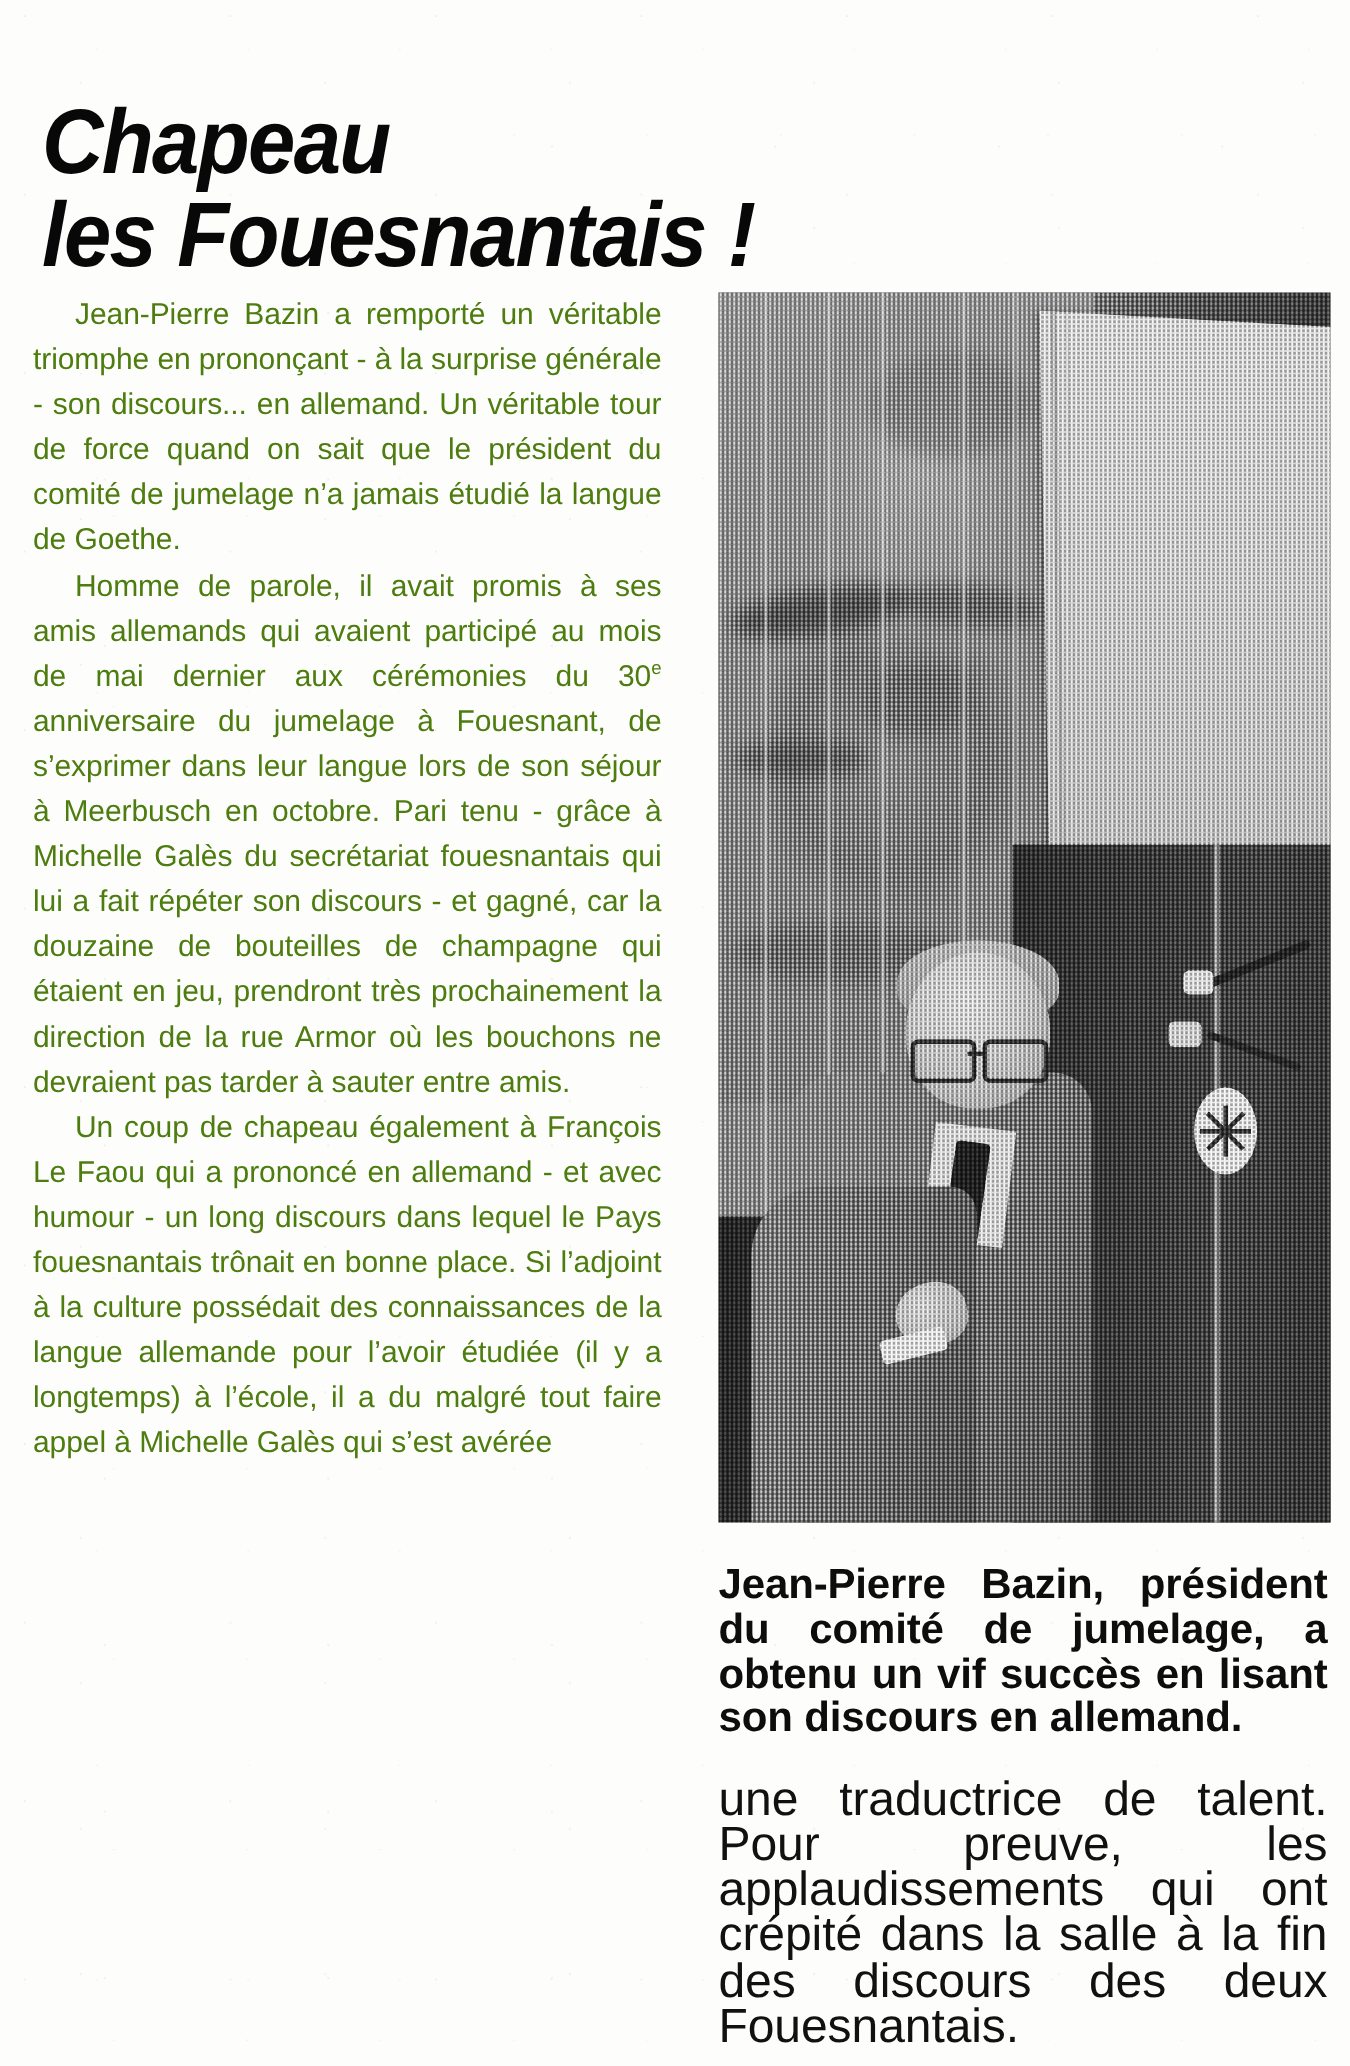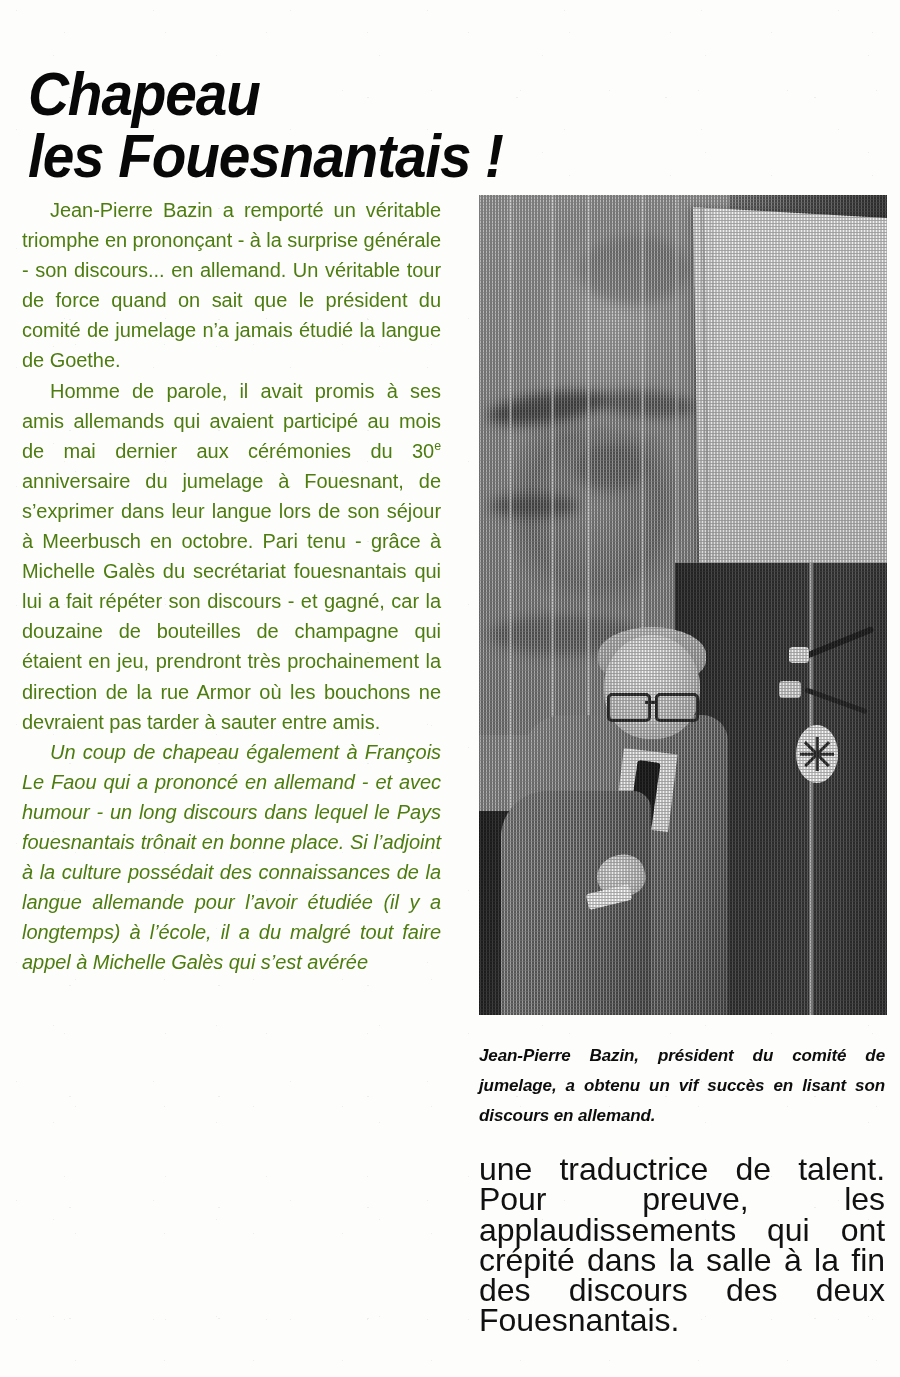--- a/index.html
+++ b/index.html
@@ -46,21 +46,21 @@
     left:22px;top:195px;
     width:419px;
     font-size:20px;
     line-height:30.1px;
     text-align:justify;
     text-justify:inter-word;
     color:#4d7c0f;
     letter-spacing:-0.05px;
   }
   .col-left p{margin:0;text-indent:28px;}
-  .col-left p.last{text-align:justify;font-style:italic;}
+  .col-left p.last{text-align:justify;}
 
   .col-right{
     position:absolute;
     left:479px;top:195px;
     width:408px;
   }
 
   
   .photo{
     position:relative;
@@ -211,27 +211,26 @@
   .halftone2{
     position:absolute;inset:0;pointer-events:none;
     background-image:radial-gradient(circle, rgba(0,0,0,.32) 1px, transparent 1.2px);
     background-size:3px 3px;background-position:1.5px 0;
   }
 
   
   .caption{
     margin-top:26px;
     width:406px;
-    font-size:17px;
+    font-size:28px;
     line-height:29.8px;
     font-weight:bold;
     text-align:justify;
     letter-spacing:-0.1px;
     color:#0d0d0d;
-    font-style:italic;
   }
   
   .col-right-body{
     margin-top:24px;
     width:406px;
     font-size:32px;
     line-height:30.1px;
     text-align:justify;
     color:#111;
     letter-spacing:-0.05px;

